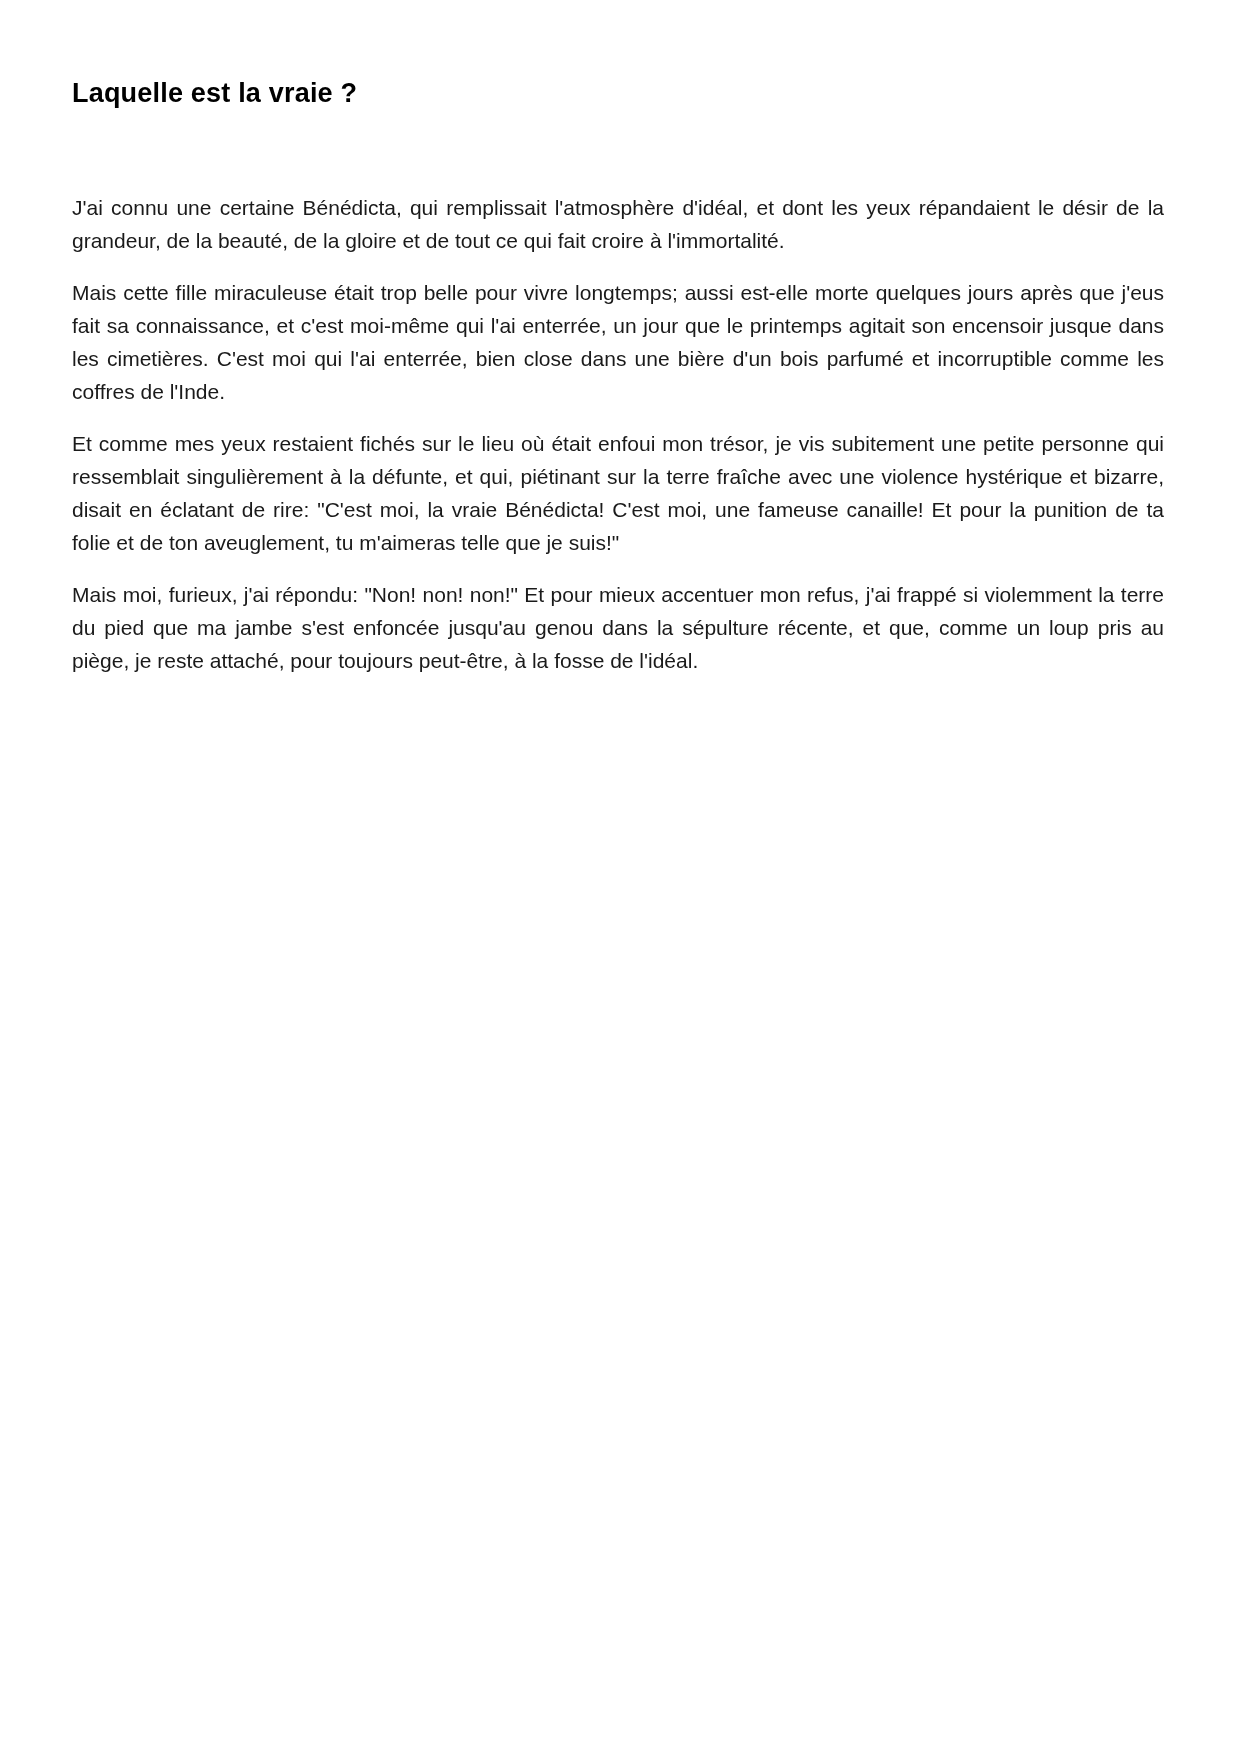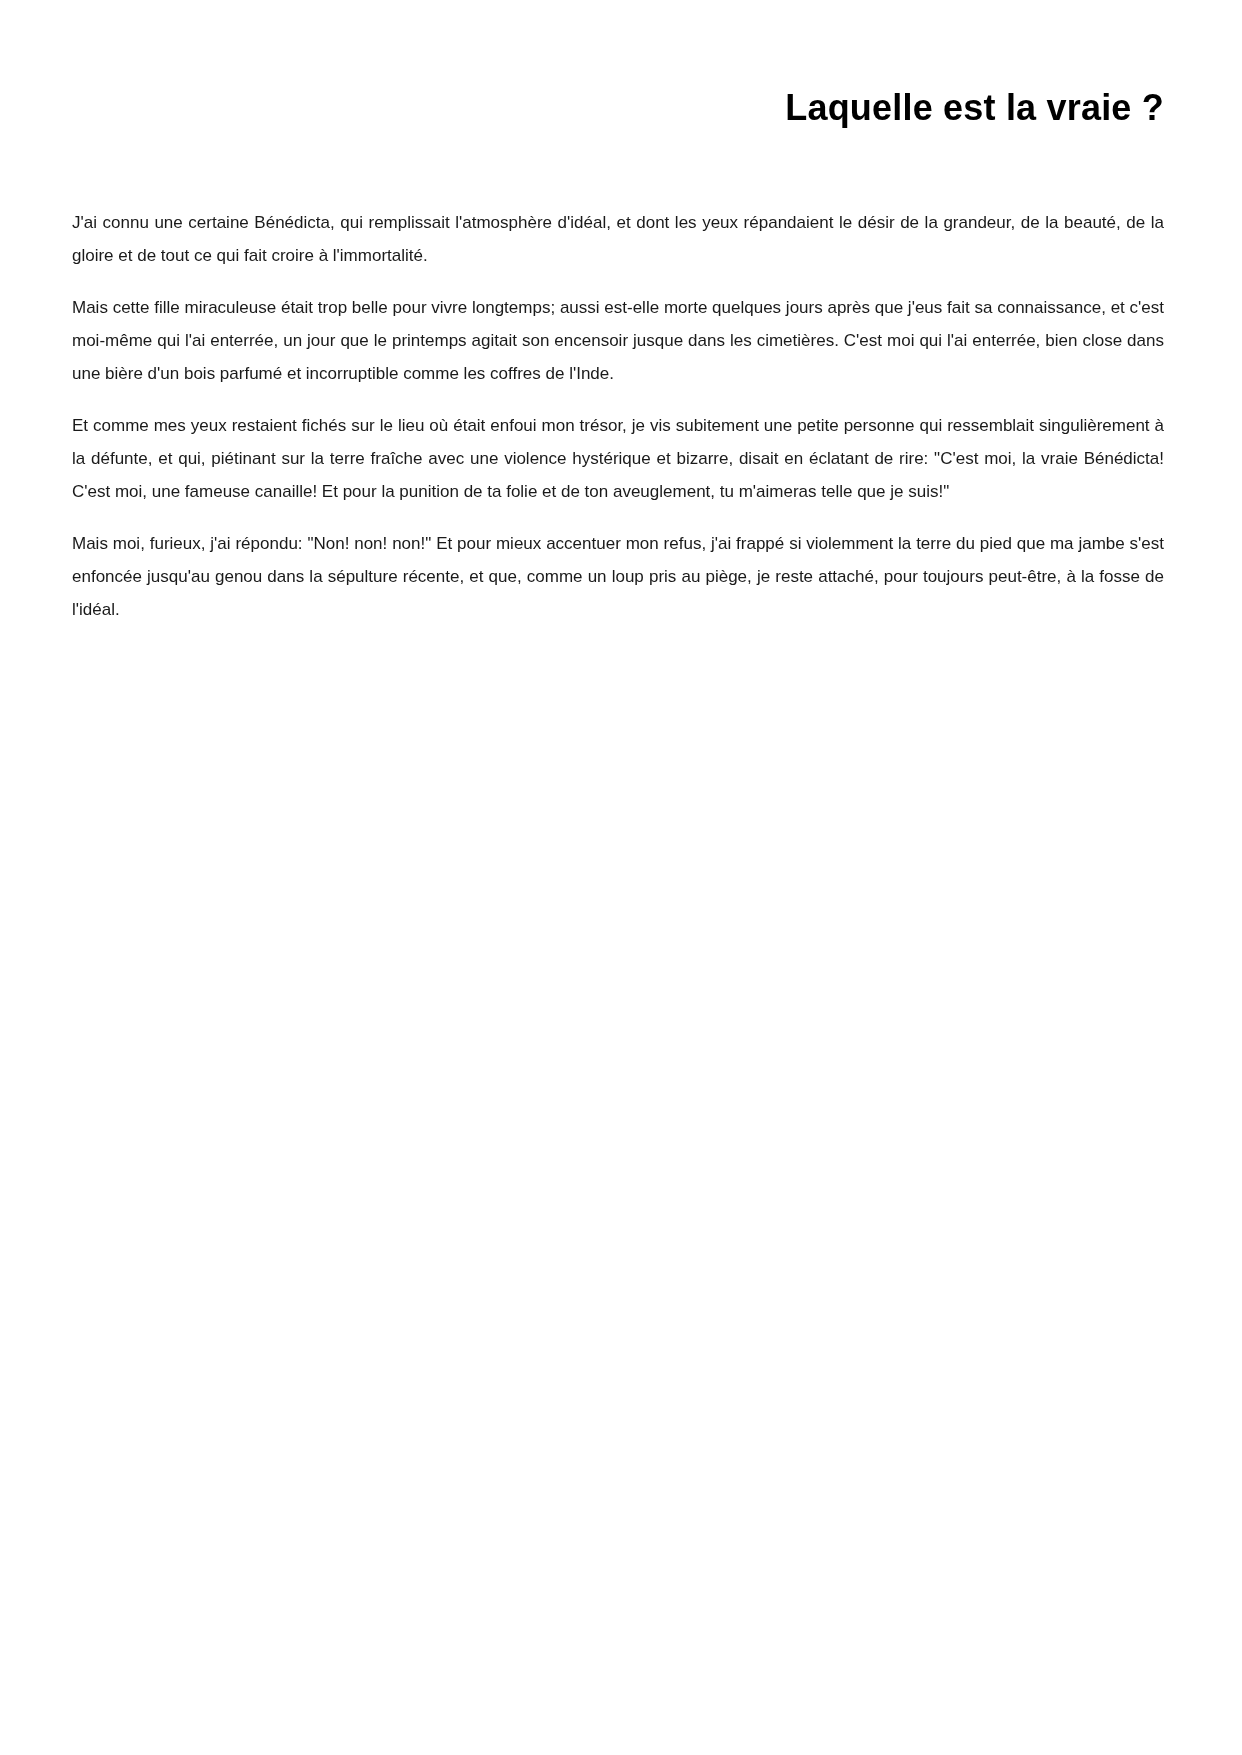--- a/index.html
+++ b/index.html
@@ -12,31 +12,30 @@
     width: 1242px;
     height: 1755px;
     margin: 0 auto;
     background: #ffffff;
     box-sizing: border-box;
     padding: 74px 78px 0 72px;
     font-family: "Liberation Sans", "DejaVu Sans", sans-serif;
     overflow: hidden;
   }
   .doc-title {
-    margin: 16px 0 80px 0;
-    font-size: 36px;
+    margin: 1px 0 80px 0;
+    font-size: 27px;
     line-height: 36px;
     font-weight: bold;
     color: #000000;
     letter-spacing: 0.2px;
-    text-align: right;
   }
   .doc-paragraph {
     margin: 0 0 19px 0;
-    font-size: 17px;
+    font-size: 21px;
     line-height: 33px;
     color: #1a1a1a;
     text-align: justify;
   }
 </style>
 </head>
 <body>
 
 <div class="page">
   <h1 class="doc-title">Laquelle est la vraie ?</h1>

